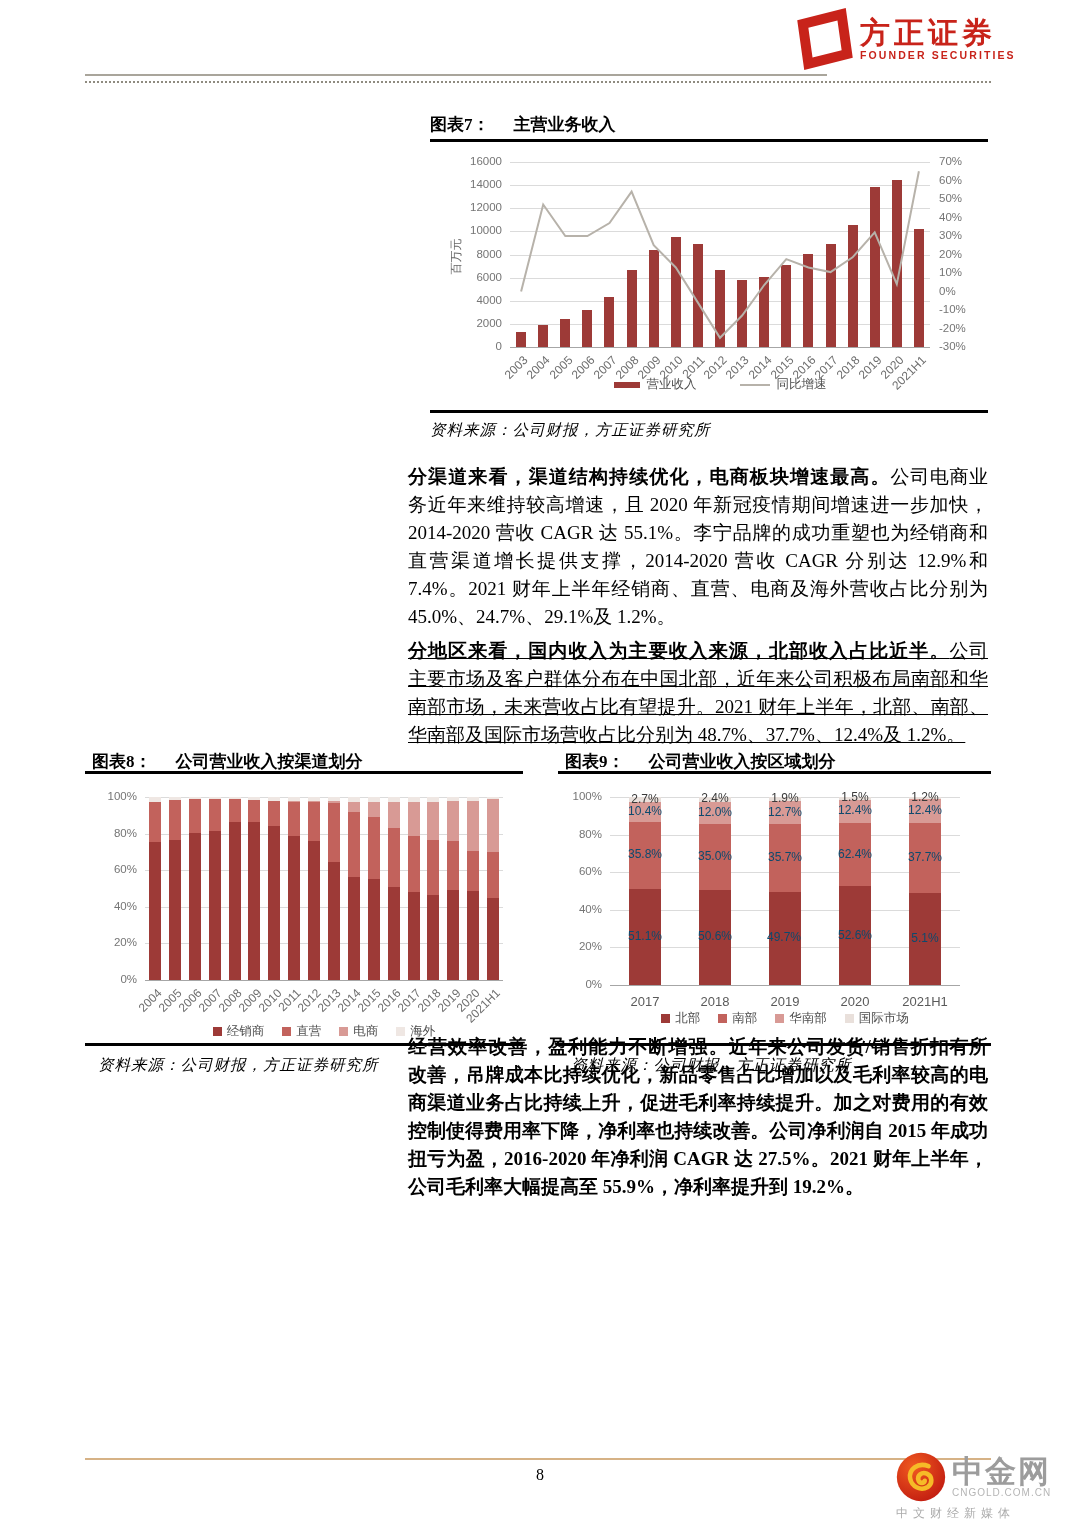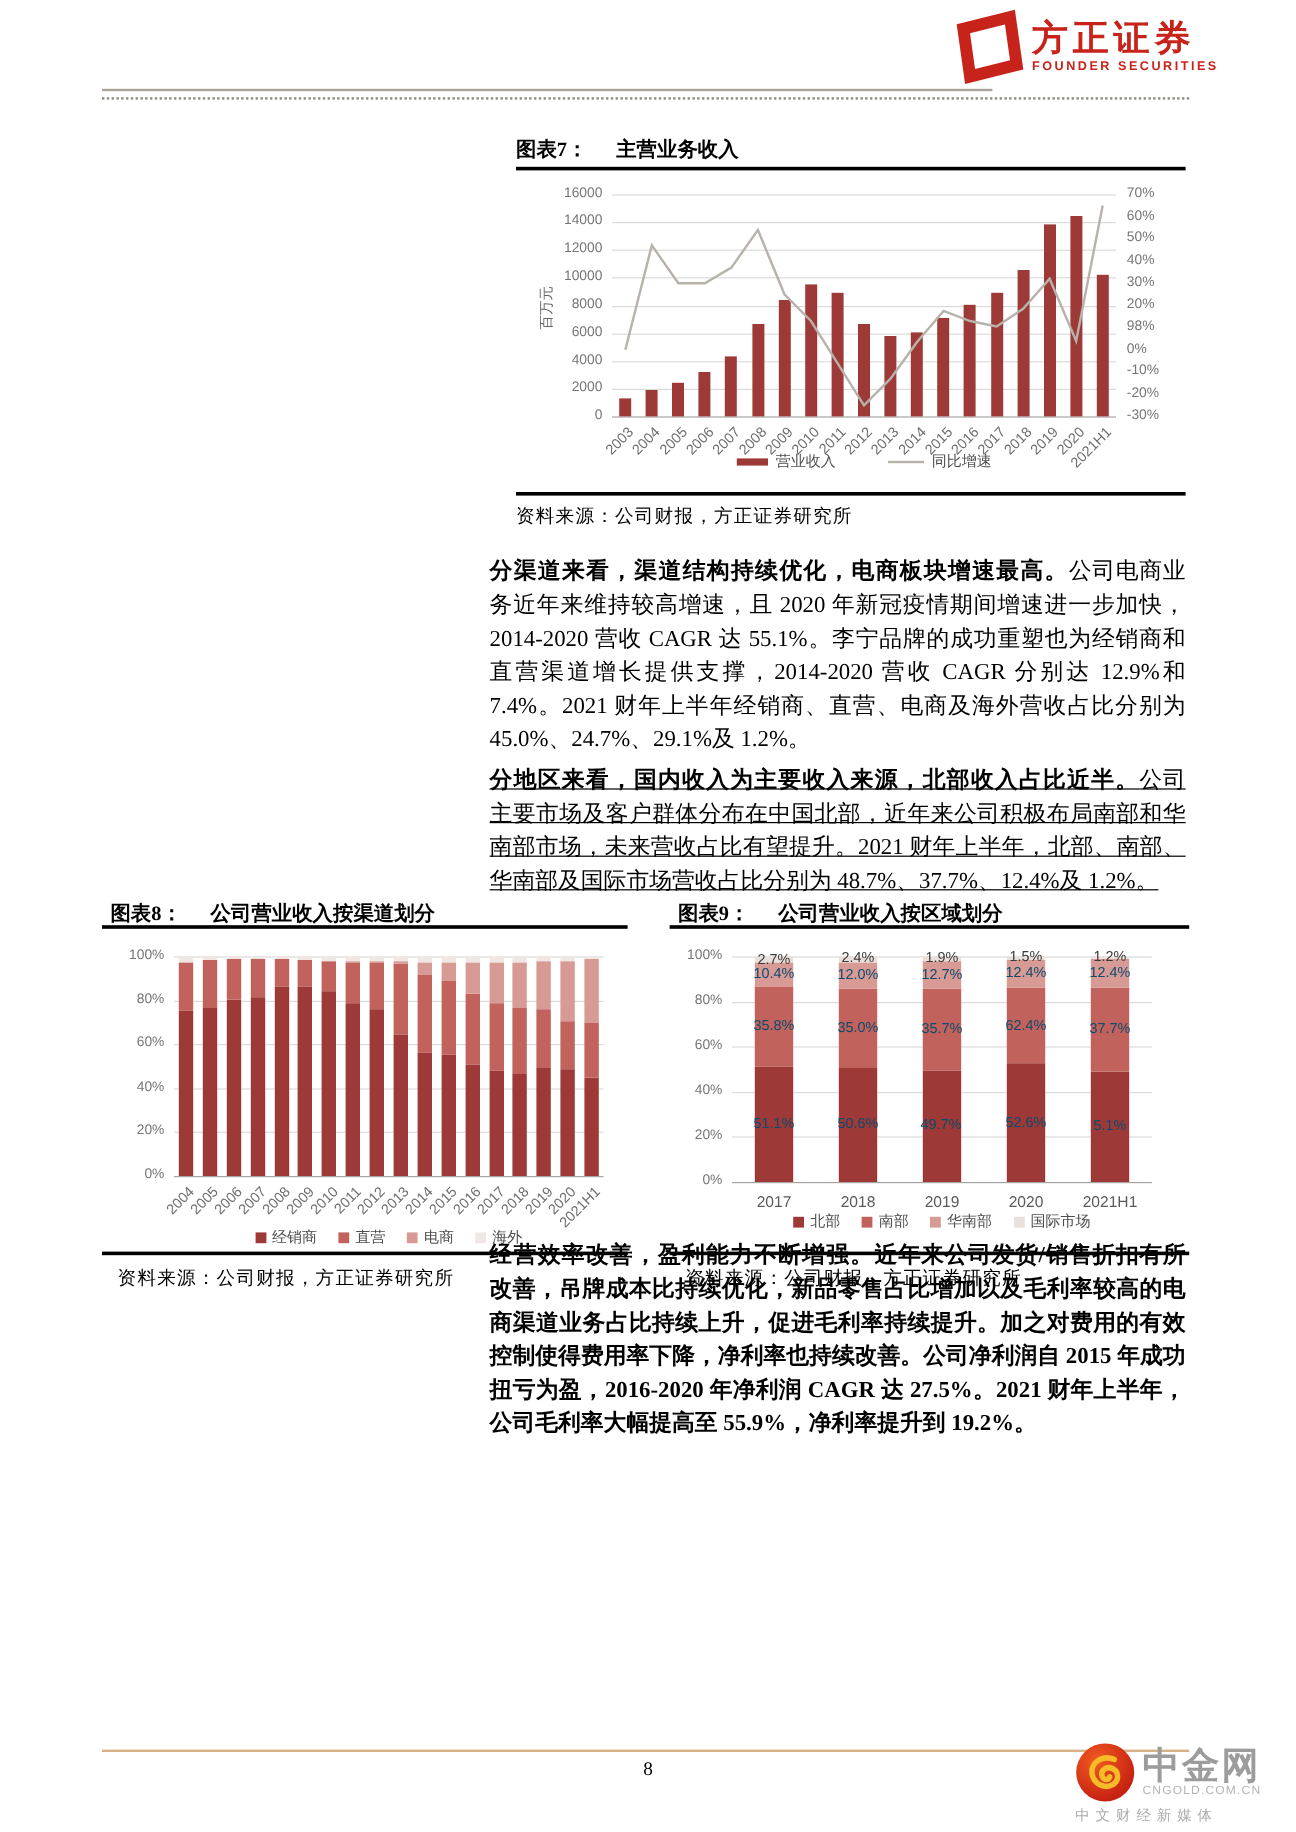--- a/index.html
+++ b/index.html
@@ -11,21 +11,21 @@
   .fz-icon{width:30px;height:30px;border:10px solid #C8231A;transform:rotate(-14deg) skewX(-6deg);background:#fff;}
   .brand-cn{font-size:30px;font-weight:bold;color:#C8231A;letter-spacing:4px;line-height:32px;font-family:"Liberation Sans",sans-serif;}
   .brand-en{font-size:10.5px;font-weight:bold;color:#C8231A;letter-spacing:2.1px;font-family:"Liberation Sans",sans-serif;}
   .hline1{position:absolute;left:85px;top:74px;width:742px;height:2px;background:#A9A59B;}
   .hline2{position:absolute;left:85px;top:81px;width:906px;height:0;border-top:2px dotted #8F8B80;}
 
   
   .figtitle{position:absolute;font-size:17px;font-weight:bold;white-space:nowrap;}
   .figtitle .flabel{margin-right:24px;}
   .rule{position:absolute;background:#000;height:3px;}
-  .src{position:absolute;font-size:15.5px;letter-spacing:1px;white-space:nowrap;}
+  .src{position:absolute;font-size:15.5px;font-style:italic;letter-spacing:1px;white-space:nowrap;}
 
   
   .para{position:absolute;left:408px;width:580px;font-size:19px;line-height:28px;text-align:justify;}
   .para b{letter-spacing:0.5px;}
 
   
   .chart{position:absolute;overflow:visible;}
   .plot{position:absolute;overflow:visible;}
   .grid{position:absolute;left:0;width:100%;height:1px;background:#DBDBDB;}
   .grid.axis0{background:#A6A6A6;}
@@ -93,21 +93,21 @@
         <div class="grid" style="top: 23.125px;"></div>
         <div class="ytick" style="right: 428px; top: 16.125px;">14000</div>
         <div class="grid" style="top: 0px;"></div>
         <div class="ytick" style="right: 428px; top: -7px;">16000</div>
         <div class="rtick" style="left: 429px; top: -7px;">70%</div>
         <div class="rtick" style="left: 429px; top: 11.5px;">60%</div>
         <div class="rtick" style="left: 429px; top: 30px;">50%</div>
         <div class="rtick" style="left: 429px; top: 48.5px;">40%</div>
         <div class="rtick" style="left: 429px; top: 67px;">30%</div>
         <div class="rtick" style="left: 429px; top: 85.5px;">20%</div>
-        <div class="rtick" style="left: 429px; top: 104px;">98%</div>
+        <div class="rtick" style="left: 429px; top: 104px;">10%</div>
         <div class="rtick" style="left: 429px; top: 122.5px;">0%</div>
         <div class="rtick" style="left: 429px; top: 141px;">-10%</div>
         <div class="rtick" style="left: 429px; top: 159.5px;">-20%</div>
         <div class="rtick" style="left: 429px; top: 178px;">-30%</div>
         <div class="ylabel-rot" style="left: -72px; top: 85.5px;">百万元</div>
         <div class="bar" style="left: 6.05263px; width: 10px; top: 170.316px; height: 14.6844px; background: rgb(157, 58, 55);"></div>
         <div class="xrot" style="right: 408.947px; top: 191px;">2003</div>
         <div class="bar" style="left: 28.1579px; width: 10px; top: 163.262px; height: 21.7375px; background: rgb(157, 58, 55);"></div>
         <div class="xrot" style="right: 386.842px; top: 191px;">2004</div>
         <div class="bar" style="left: 50.2632px; width: 10px; top: 156.672px; height: 28.3281px; background: rgb(157, 58, 55);"></div>

